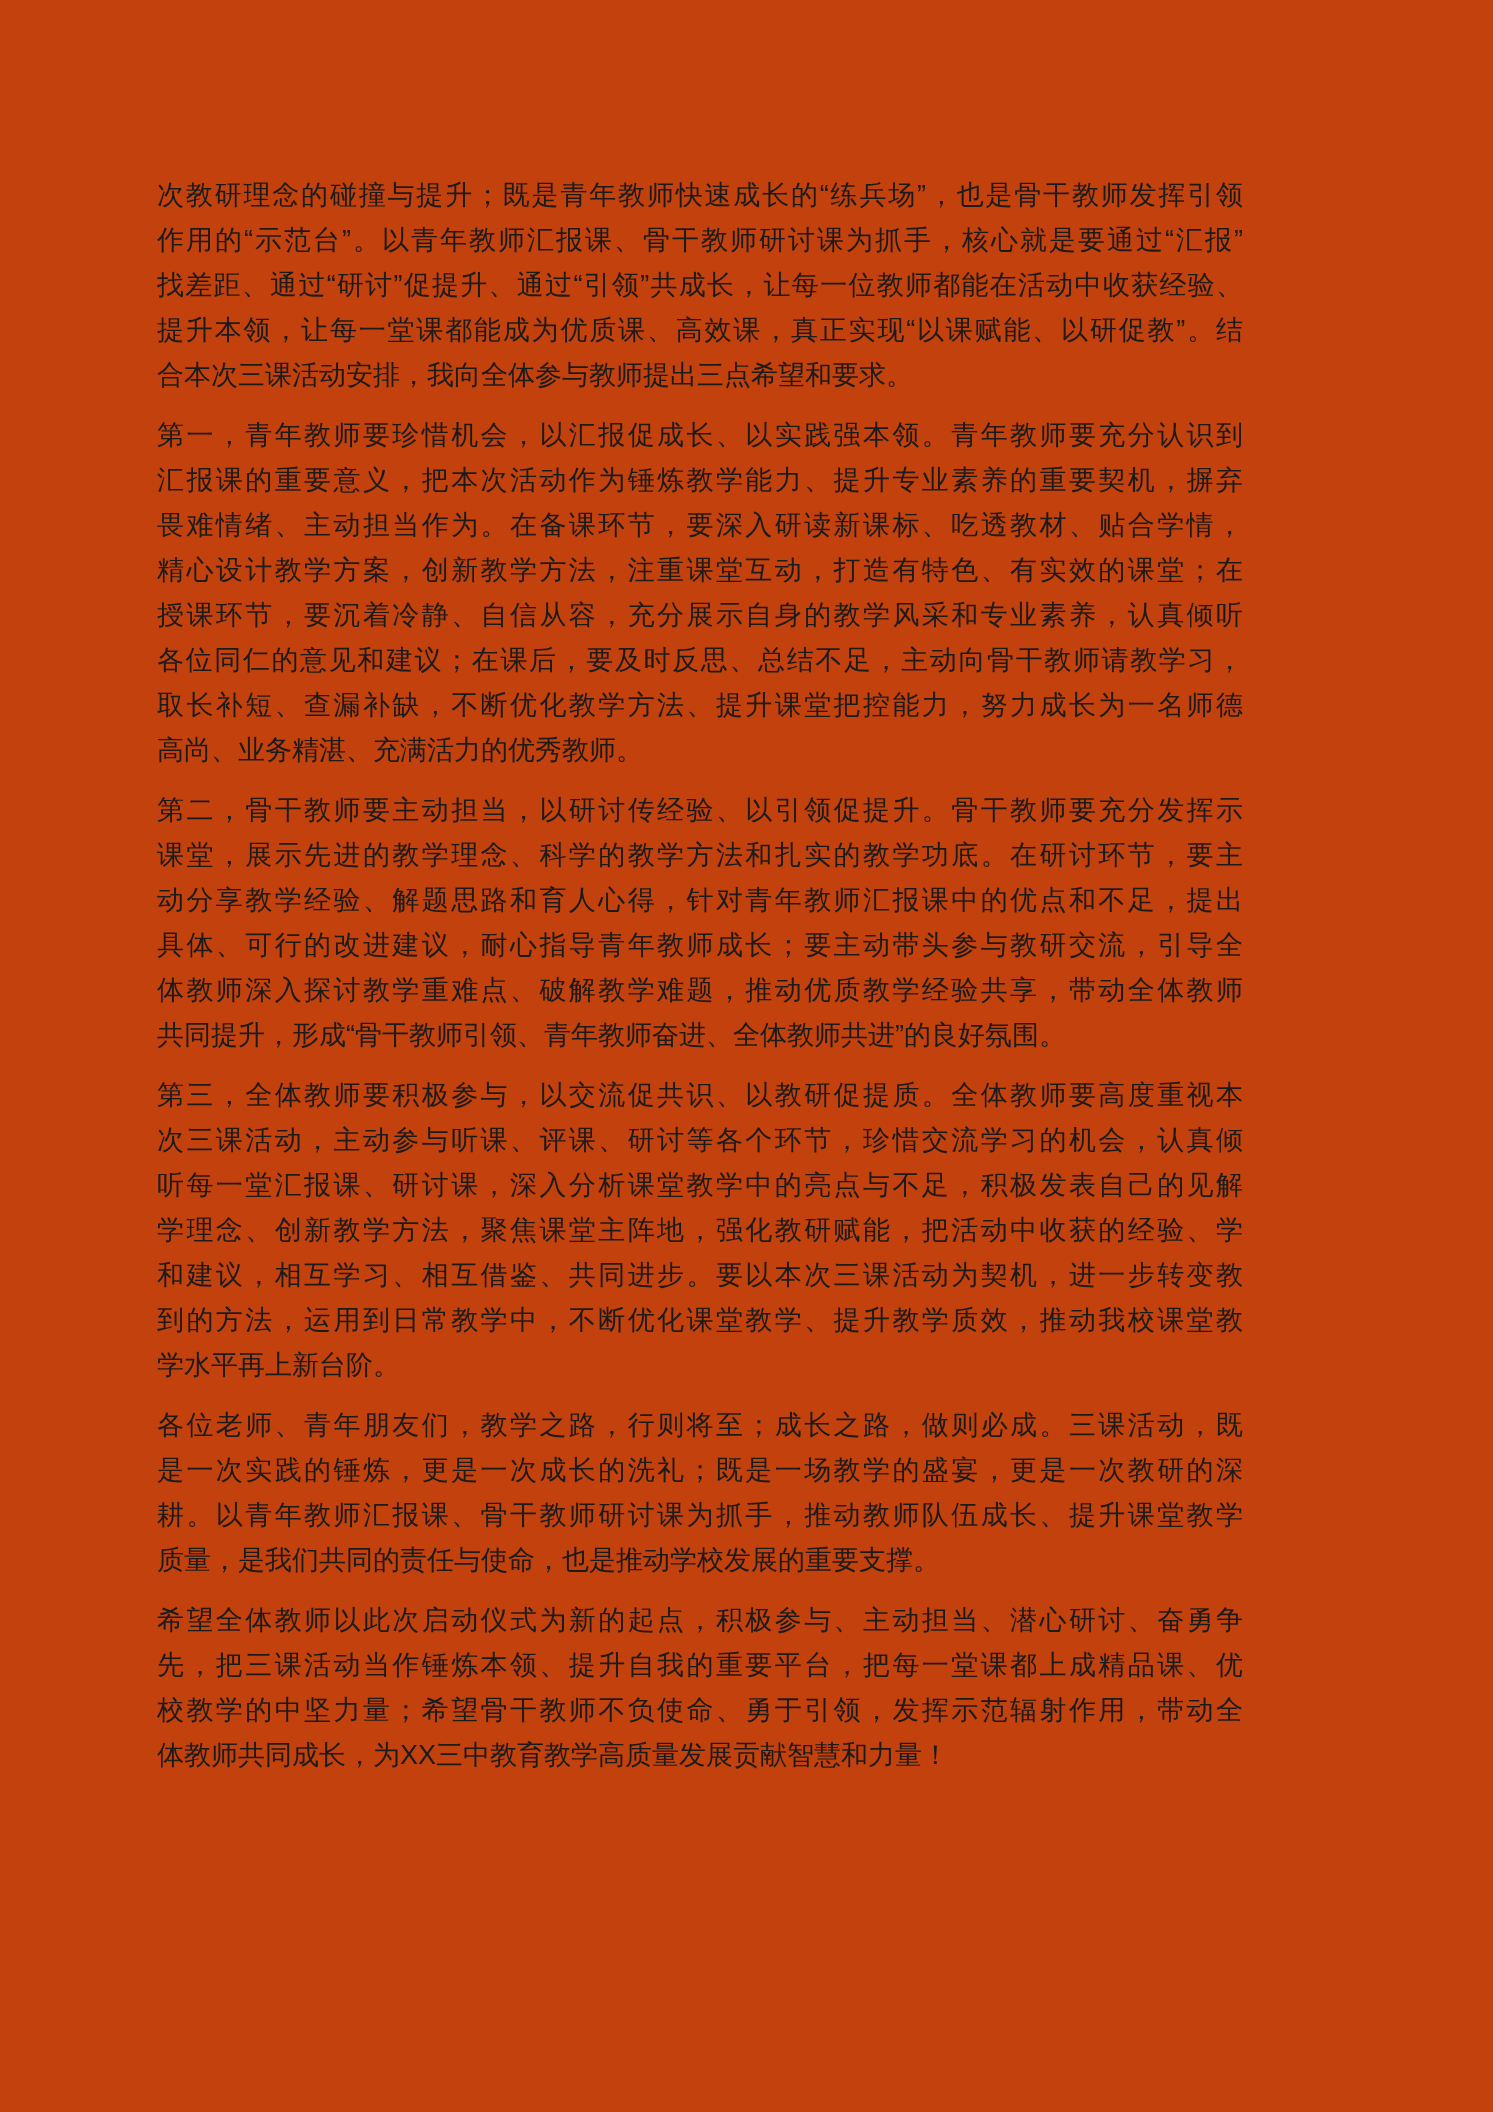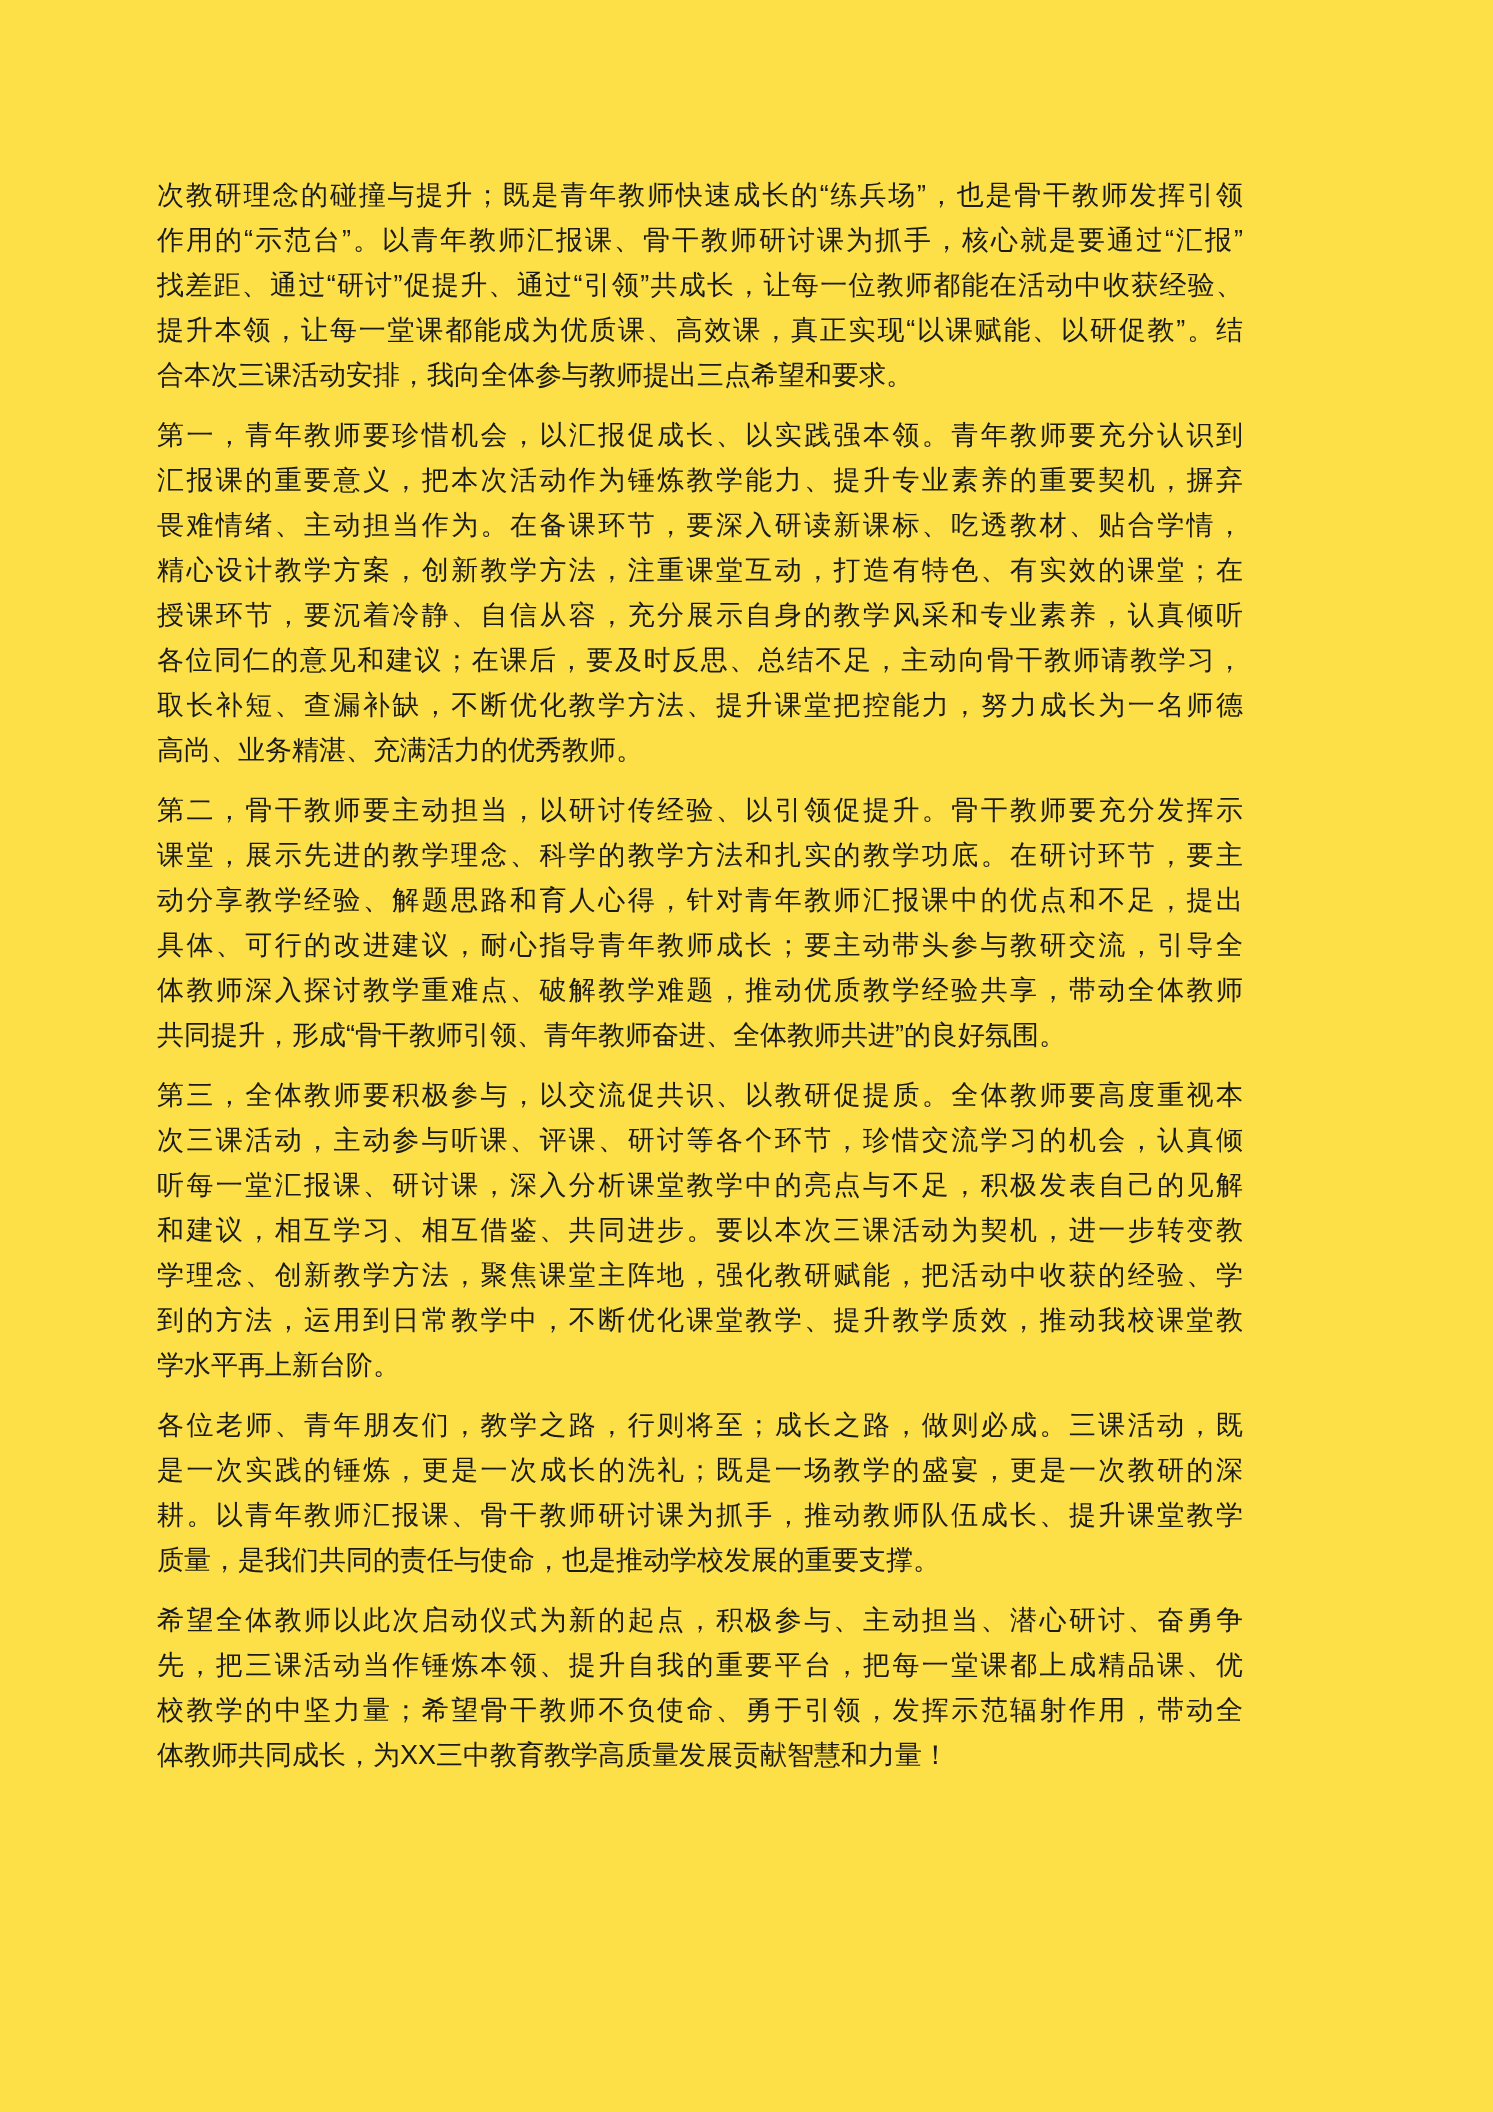--- a/index.html
+++ b/index.html
@@ -4,21 +4,21 @@
 <style>
   html, body {
     margin: 0;
     padding: 0;
     background: #ffffff;
   }
   .page {
     position: relative;
     width: 1493px;
     height: 2112px;
-    background: #fde047;
+    background: #c2410c;
     overflow: hidden;
     font-family: "Liberation Sans", "DejaVu Sans", sans-serif;
   }
   .doc-body {
     position: absolute;
     left: 157px;
     top: 173px;
     width: 1086px;
     color: #1b1b1b;
     font-size: 27px;
@@ -66,22 +66,22 @@
         <span class="line">课堂，展示先进的教学理念、科学的教学方法和扎实的教学功底。在研讨环节，要主</span>
         <span class="line">动分享教学经验、解题思路和育人心得，针对青年教师汇报课中的优点和不足，提出</span>
         <span class="line">具体、可行的改进建议，耐心指导青年教师成长；要主动带头参与教研交流，引导全</span>
         <span class="line">体教师深入探讨教学重难点、破解教学难题，推动优质教学经验共享，带动全体教师</span>
         <span class="line last">共同提升，形成“骨干教师引领、青年教师奋进、全体教师共进”的良好氛围。</span>
       </p>
       <p class="para">
         <span class="line">第三，全体教师要积极参与，以交流促共识、以教研促提质。全体教师要高度重视本</span>
         <span class="line">次三课活动，主动参与听课、评课、研讨等各个环节，珍惜交流学习的机会，认真倾</span>
         <span class="line">听每一堂汇报课、研讨课，深入分析课堂教学中的亮点与不足，积极发表自己的见解</span>
+        <span class="line">学理念、创新教学方法，聚焦课堂主阵地，强化教研赋能，把活动中收获的经验、学</span>
         <span class="line">和建议，相互学习、相互借鉴、共同进步。要以本次三课活动为契机，进一步转变教</span>
-        <span class="line">学理念、创新教学方法，聚焦课堂主阵地，强化教研赋能，把活动中收获的经验、学</span>
         <span class="line">到的方法，运用到日常教学中，不断优化课堂教学、提升教学质效，推动我校课堂教</span>
         <span class="line last">学水平再上新台阶。</span>
       </p>
       <p class="para">
         <span class="line">各位老师、青年朋友们，教学之路，行则将至；成长之路，做则必成。三课活动，既</span>
         <span class="line">是一次实践的锤炼，更是一次成长的洗礼；既是一场教学的盛宴，更是一次教研的深</span>
         <span class="line">耕。以青年教师汇报课、骨干教师研讨课为抓手，推动教师队伍成长、提升课堂教学</span>
         <span class="line last">质量，是我们共同的责任与使命，也是推动学校发展的重要支撑。</span>
       </p>
       <p class="para">

